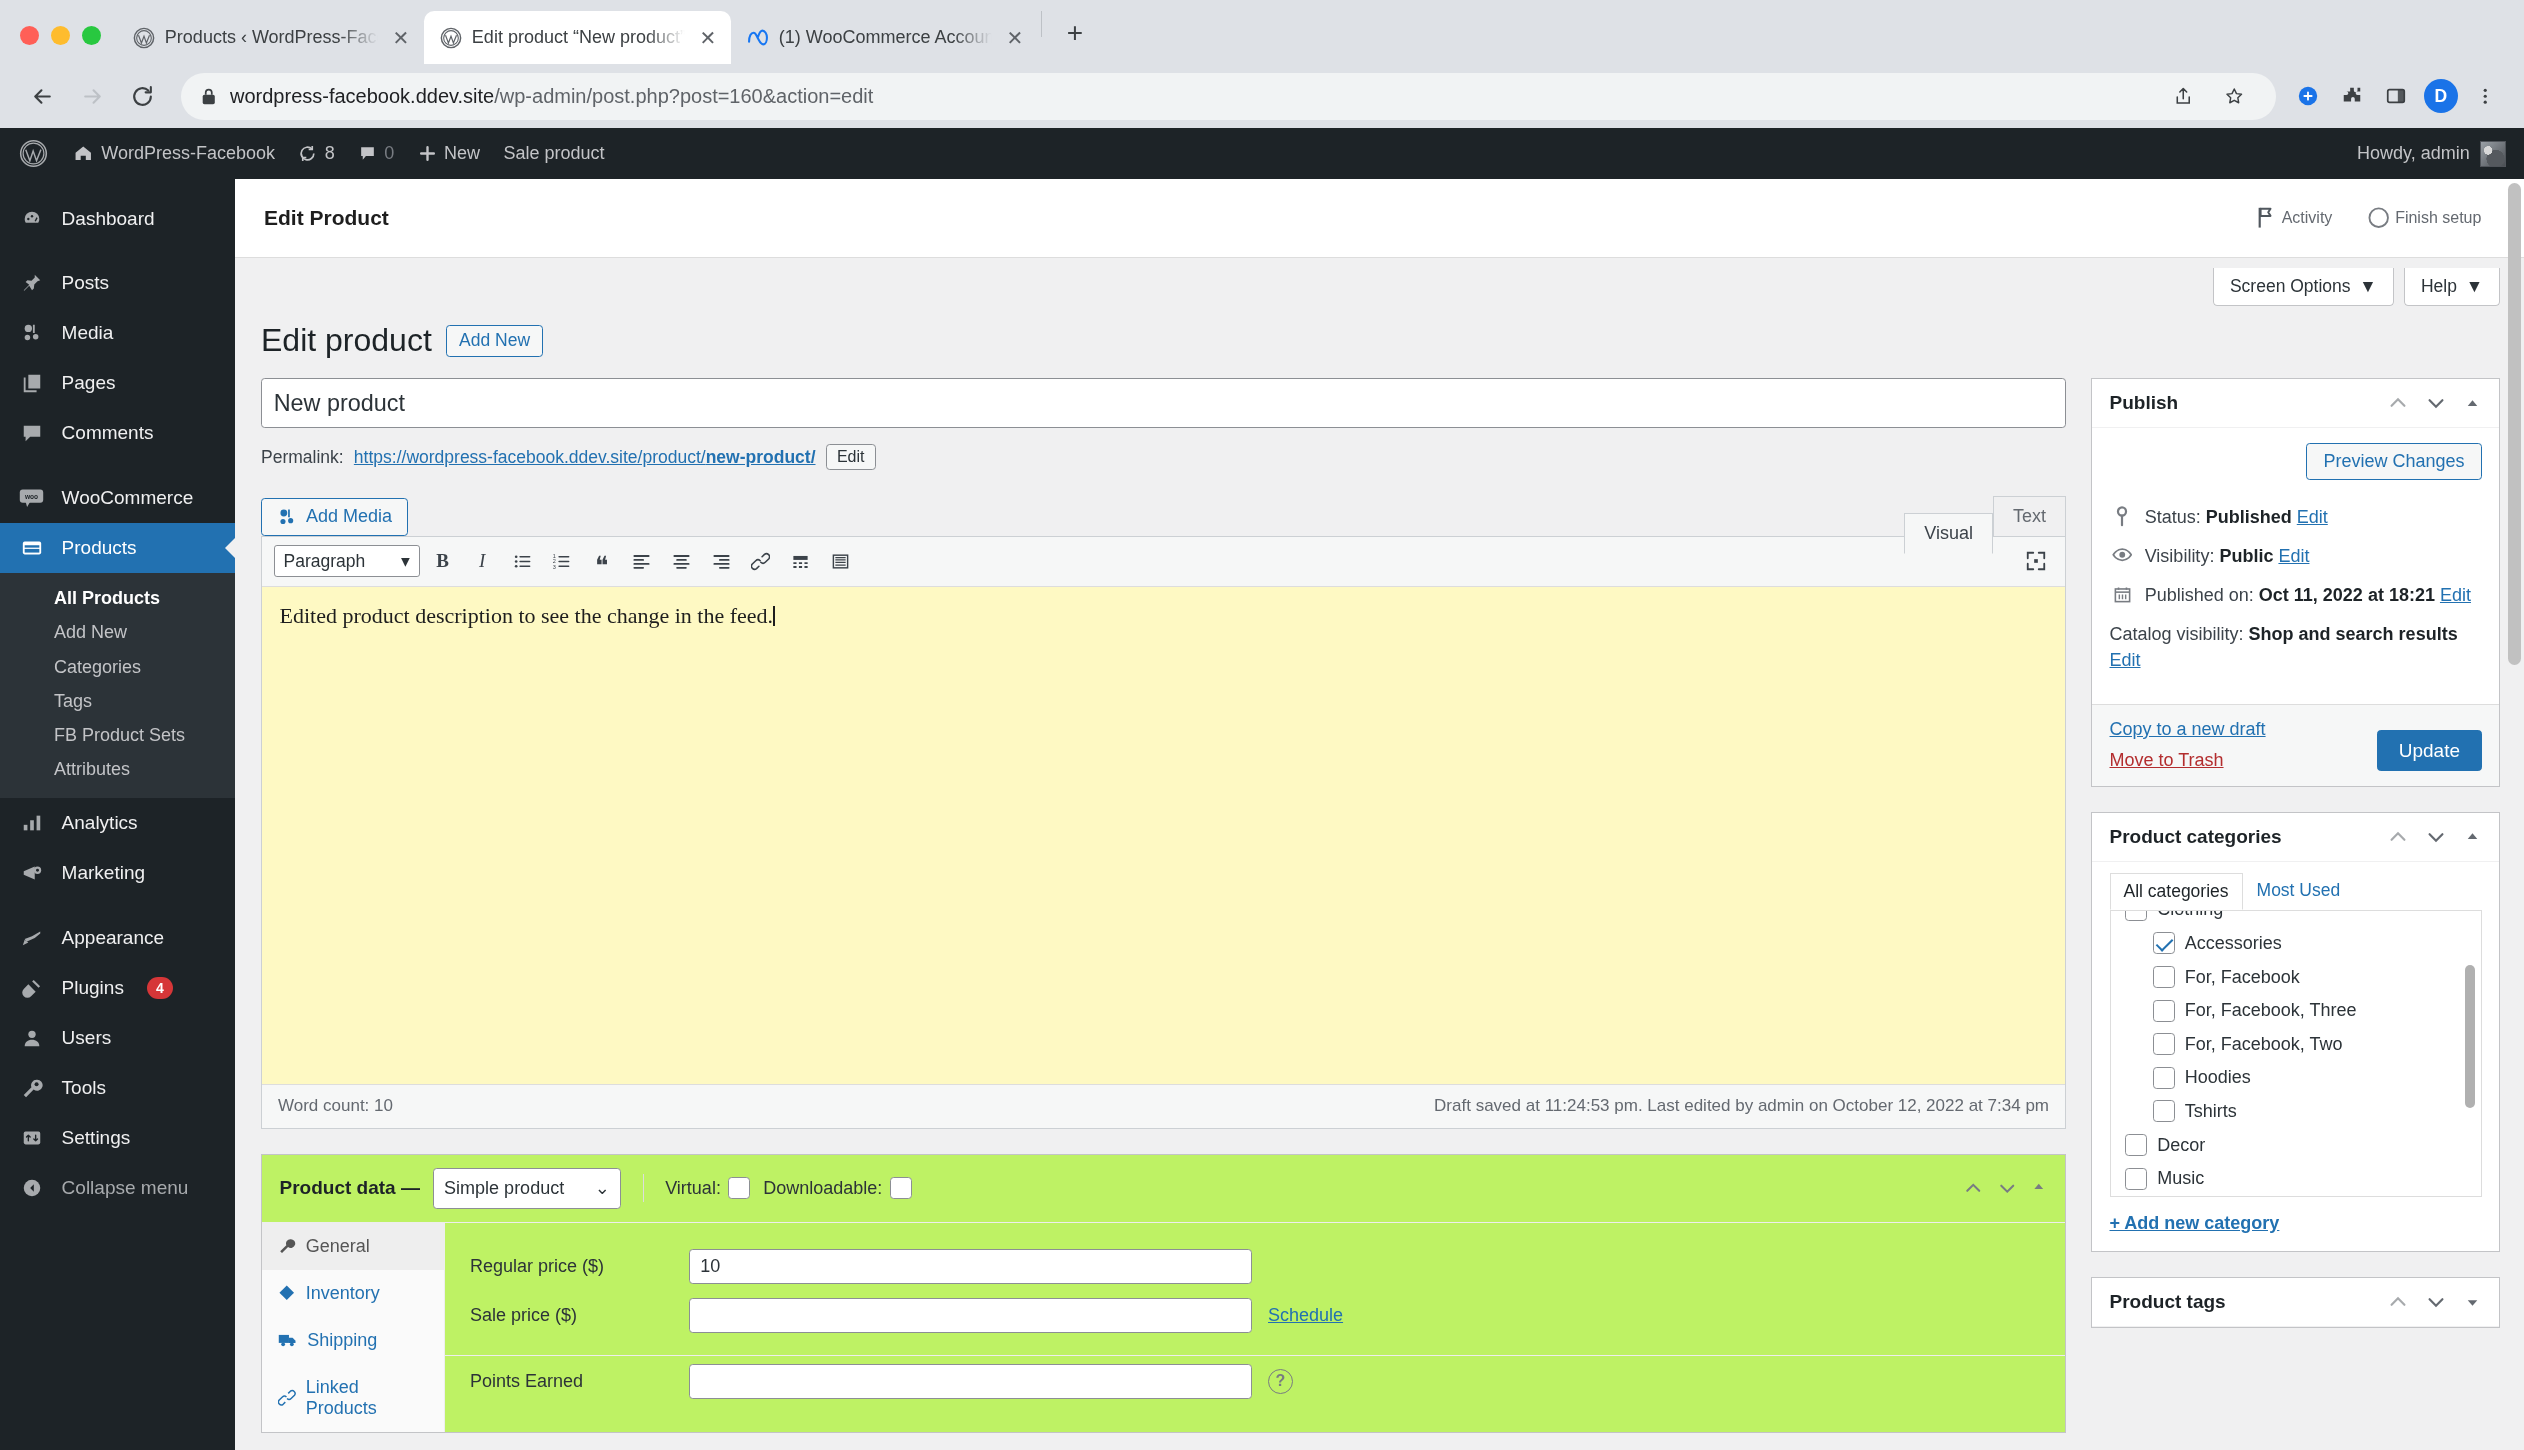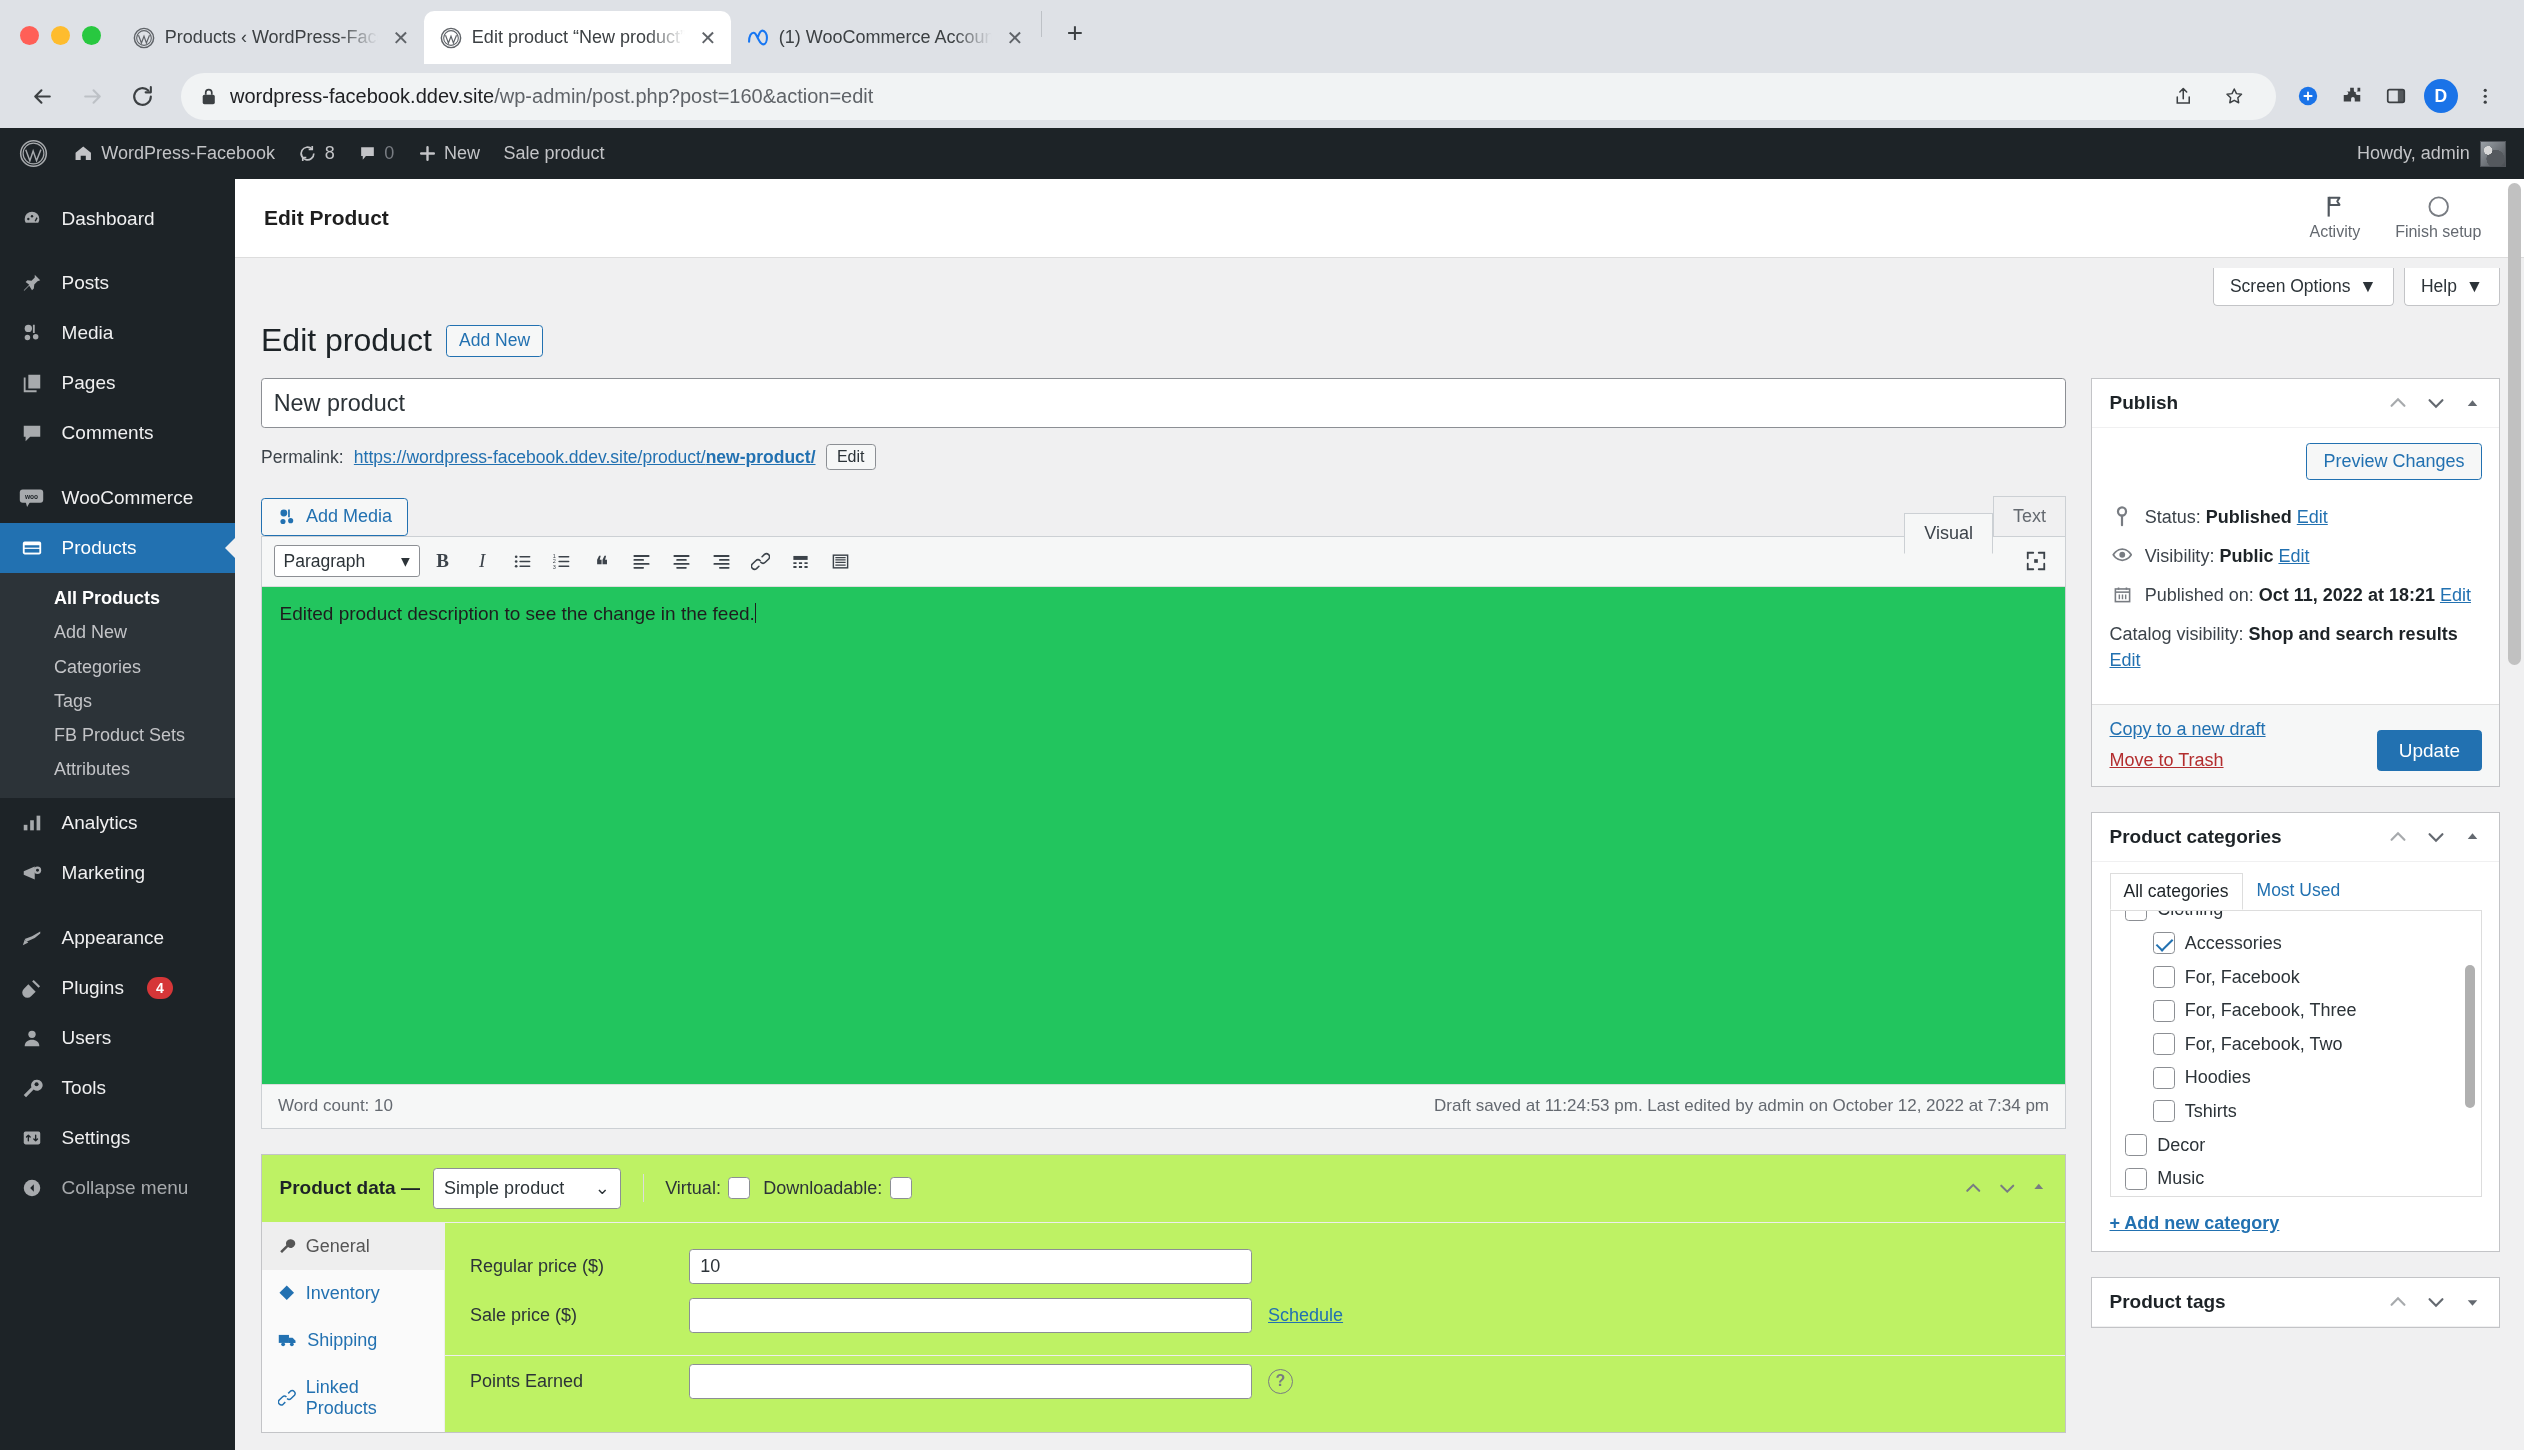--- a/index.html
+++ b/index.html
@@ -94,21 +94,21 @@
 
   
   .wp-content { flex:1; background:#f0f0f1; position:relative; overflow:hidden; }
 
   .woo-header {
     background:#fff; height: 79px; display:flex; align-items:center;
     padding: 0 29px; border-bottom:0.7px solid #ddd;
   }
   .woo-header h2 { font-size: 21px; font-weight:600; color:#1e1e1e; }
   .woo-header-right { margin-left:auto; display:flex; gap: 35px; padding-right: 14.6px;}
-  .woo-hr-item { display:flex; flex-direction:column; align-items:center; gap:4.4px; color:#646970; font-size:16px; }
+  .woo-hr-item { display:flex; align-items:center; gap:4.4px; color:#646970; font-size:16px; }
 
   .screen-meta { display:flex; justify-content:flex-end; gap: 10.2px; padding: 10.2px 25px 0 0; }
   .meta-btn {
     background:#fff; border:0.7px solid #c3c4c7; border-top:none;
     border-radius: 0 0 4.4px 4.4px; padding: 8px 16px; font-size:17.5px; color:#2c3338;
     display:flex; align-items:center; gap:8.8px;
   }
 
   .page-title-row { display:flex; align-items:center; gap: 14.6px; padding: 16px 0 0 26px; }
   .page-title { font-size: 32px; font-weight: 400; color:#1d2327; }
@@ -148,21 +148,21 @@
     background:#f6f7f7; border-bottom:0.7px solid #ddd;
     display:flex; align-items:center; gap: 5.8px; padding: 8.8px 11.7px; height: 50px;
   }
   .mce-select {
     border:0.7px solid #8c8f94; background:#fff; border-radius:2.9px;
     height:32px; width: 146px; display:flex; align-items:center;
     padding: 0 8.8px; font-size:17.5px; color:#2c3338; justify-content:space-between;
   }
   .mce-btn { width:34px; height:34px; display:flex; align-items:center; justify-content:center; color:#3c434a; font-size:19px; }
   .mce-expand { margin-left:auto; }
-  .editor-area { height: 497px; padding: 16px 17.5px; font-size: 19px; color:#1e1e1e; background:#22c55e; position:relative;}
+  .editor-area { height: 497px; padding: 16px 17.5px; font-size: 22px; color:#1e1e1e; background:#fef9c3; position:relative;font-family:Liberation Serif, serif;}
   .caret { display:inline-block; width:1.5px; height:20.5px; background:#1e1e1e; vertical-align:-3.7px; }
   .editor-status {
     background:#f6f7f7; border-top:0.7px solid #ddd; height: 44px;
     display:flex; align-items:center; padding: 0 16px; font-size:17px; color:#646970;
   }
   .editor-status .right { margin-left:auto; }
 
   
   .postbox { background:#bef264; border:0.7px solid #c3c4c7; margin-top: 25px; }
   .pd-head { display:flex; align-items:center; gap:13px; padding: 13px 17.5px; border-bottom:0.7px solid #eee; }

